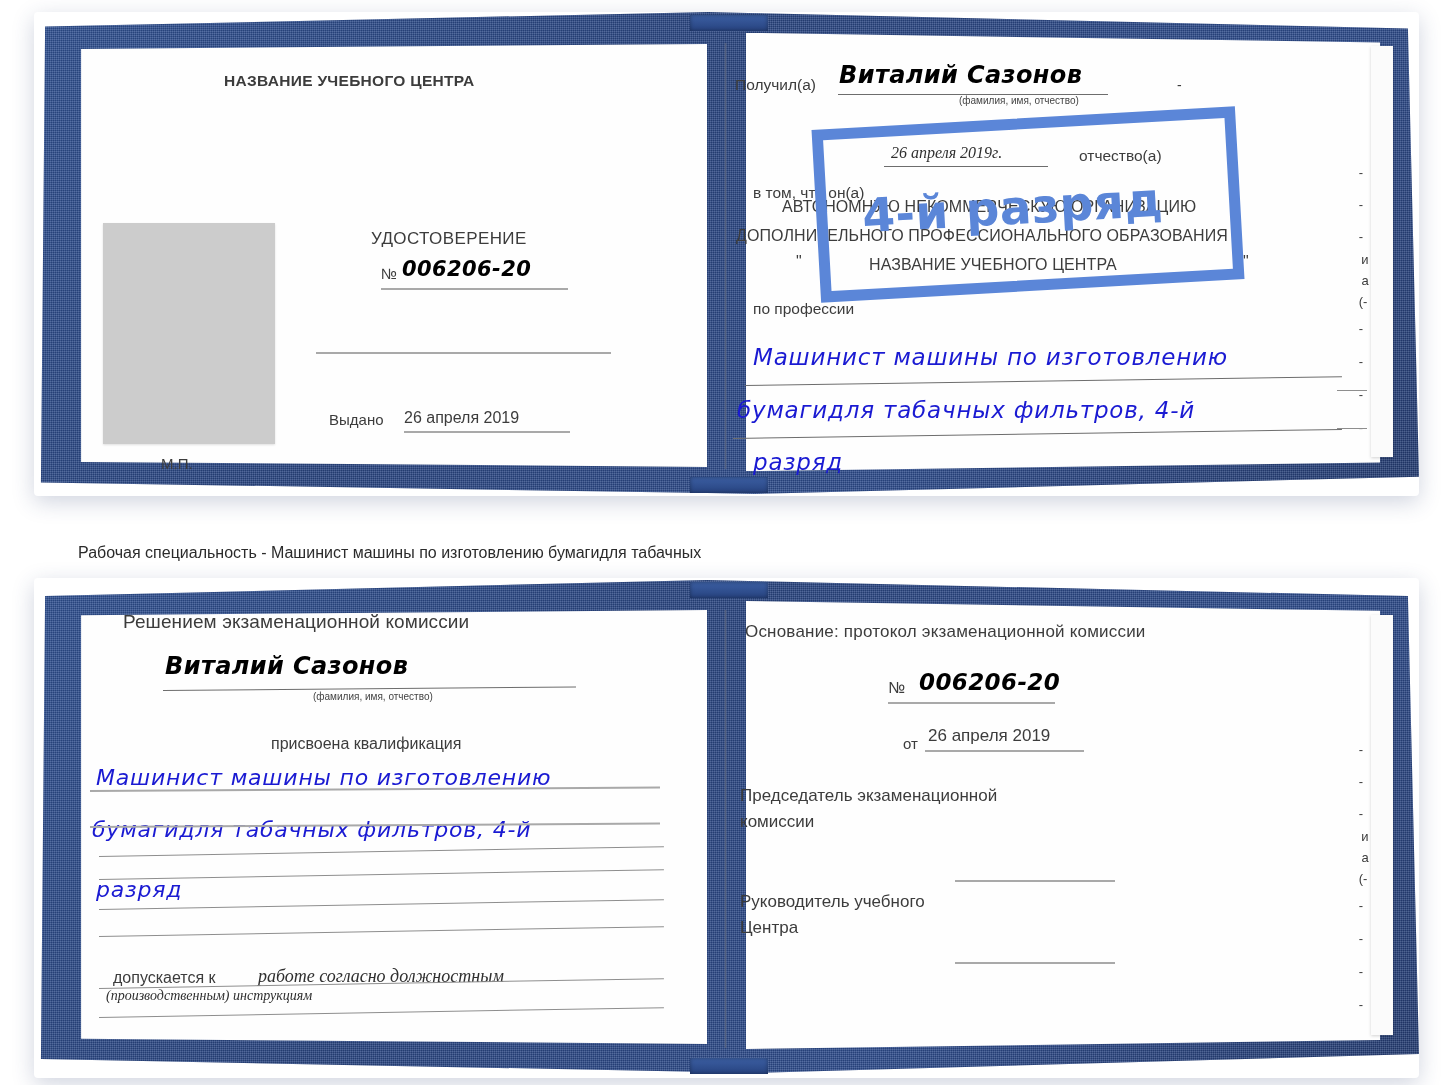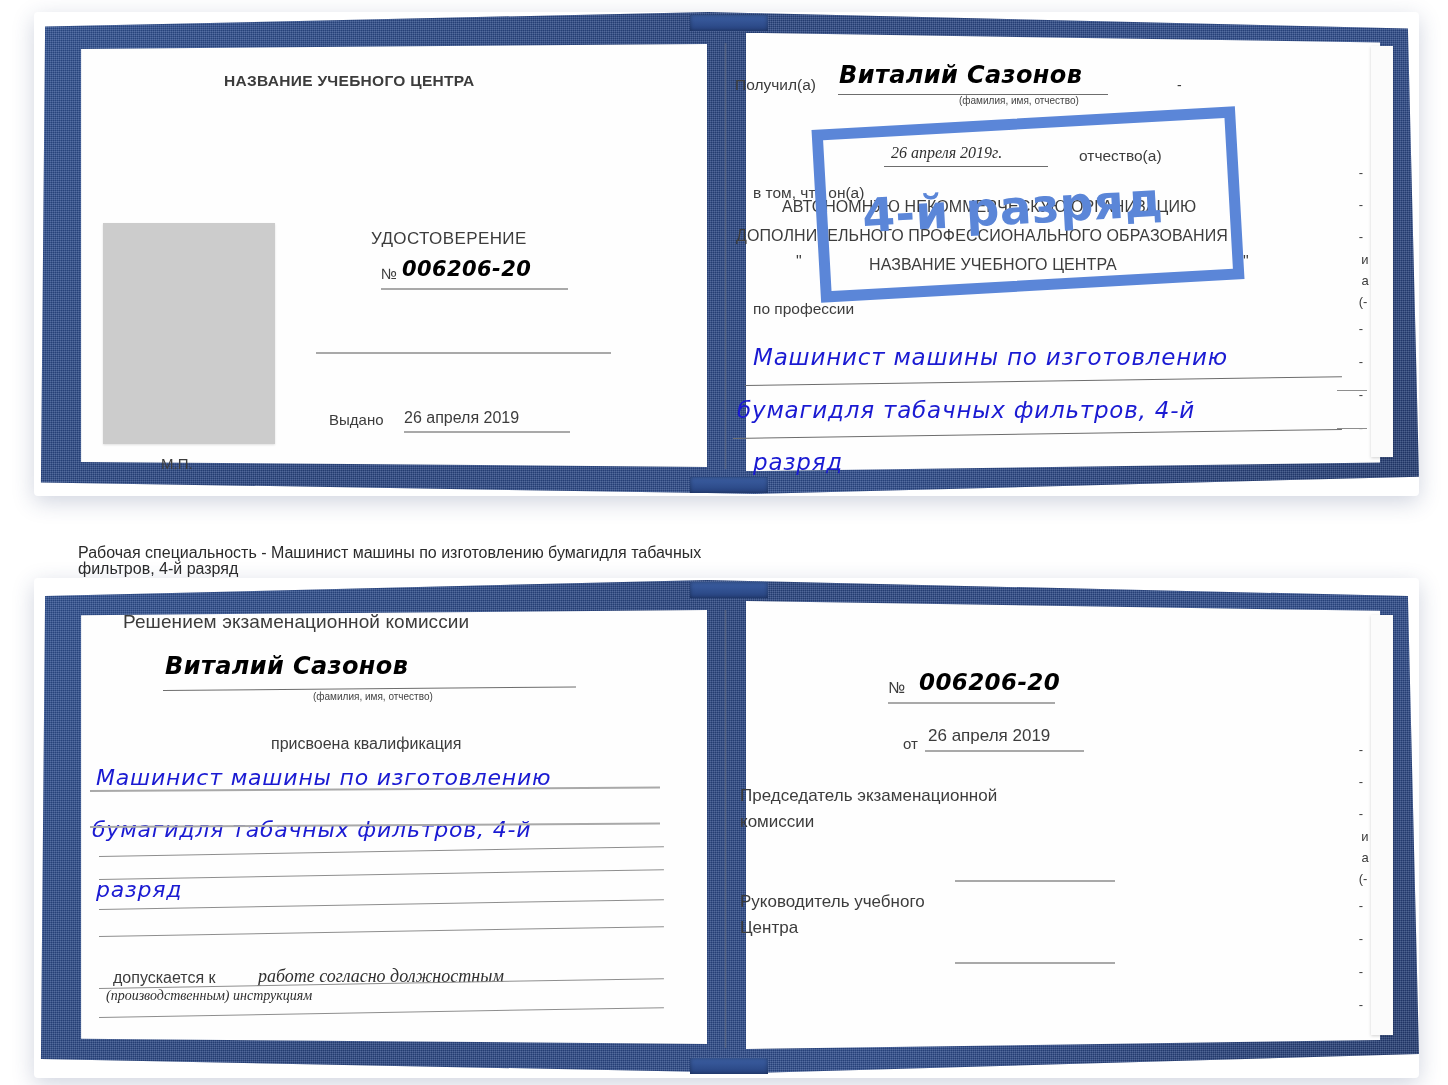--- a/index.html
+++ b/index.html
@@ -171,21 +171,20 @@
     <div class="frag" style="position:relative;margin-top:6px;left:2px;">(-</div>
     <div class="fragdash" style="position:relative;margin-top:12px;">-</div>
     <div class="fragdash" style="position:relative;margin-top:18px;">-</div>
     <div class="fragdash" style="position:relative;margin-top:18px;">-</div>
     <div class="fragdash" style="position:relative;margin-top:18px;">-</div>
   </div>
   <div class="rule" style="left:1337px;top:390px;width:30px;"></div>
   <div class="rule" style="left:1337px;top:428px;width:30px;"></div>
 
   <div class="caption" style="left:78px;top:533px;margin-top:8px;">Рабочая специальность - Машинист машины по изготовлению бумагидля табачных</div>
-  <div class="caption" style="left:78px;top:557px;">фильтров, 4-й разряд</div>
 
   <div class="book" style="left:34px; top:578px; width:1385px; height:500px;">
 
     <div class="bookshadow" style="left:0;top:0;right:0;bottom:0;"></div>
 
     <div class="cover" style="clip-path:polygon(0.8% 3.6%, 48.6% 0.4%, 51.6% 0.6%, 99.2% 3.6%, 100% 95.2%, 52.0% 99.0%, 48.6% 98.8%, 0.5% 96.2%);"></div>
 
     <div class="page" style="left:3.4%;top:6.4%;width:45.2%;height:86.8%;
                 clip-path:polygon(0% 1.2%, 100% 0%, 100% 100%, 0% 98.8%);"></div>
 
@@ -220,20 +219,21 @@
 
   <div class="rule" style="left:99px;top:909px;width:565px;transform:rotate(-1.0deg);transform-origin:left center;"></div>
   <div class="rule" style="left:99px;top:936px;width:565px;transform:rotate(-1.0deg);transform-origin:left center;"></div>
 
   <div class="t" style="left:113px;top:969px;font-size:16px;">допускается к</div>
   <div class="t typed-italic" style="left:258px;top:966px;font-size:18px;">работе согласно должностным</div>
   <div class="rule" style="left:99px;top:988px;width:565px;transform:rotate(-1.0deg);transform-origin:left center;"></div>
   <div class="t typed-italic" style="left:106px;top:988px;font-size:14px;">(производственным) инструкциям</div>
   <div class="rule" style="left:99px;top:1017px;width:565px;transform:rotate(-1.0deg);transform-origin:left center;"></div>
 
+  <div class="t" style="left:745px;top:622px;font-size:17px;letter-spacing:.2px;">Основание: протокол экзаменационной комиссии</div>
 
   <div class="t" style="left:888px;top:679px;font-size:16px;">№</div>
   <div class="t ink" style="left:919px;top:670px;font-size:23px;">006206-20</div>
   <div class="rule2" style="left:888px;top:702px;width:167px;"></div>
 
   <div class="t" style="left:903px;top:736px;font-size:15px;">от</div>
   <div class="t" style="left:928px;top:726px;font-size:17px;">26 апреля 2019</div>
   <div class="rule2" style="left:925px;top:750px;width:159px;"></div>
 
   <div class="t" style="left:740px;top:786px;font-size:17px;">Председатель экзаменационной</div>

